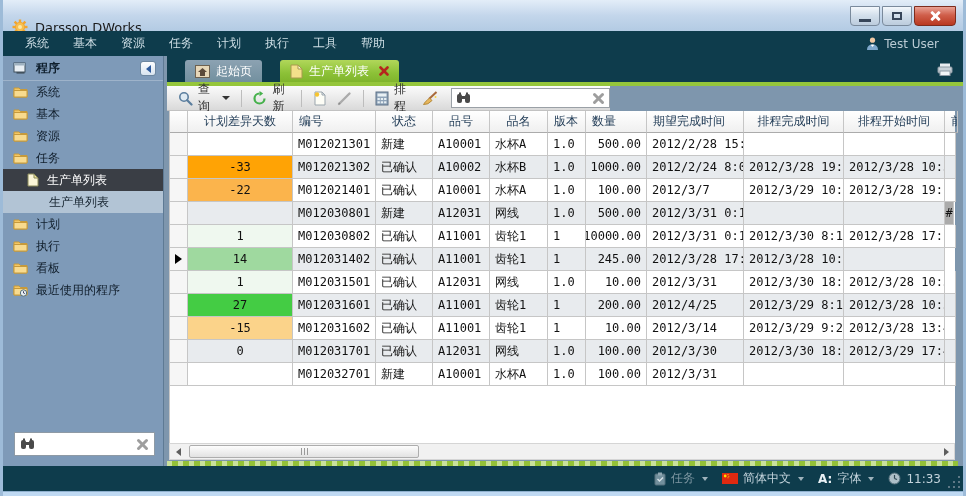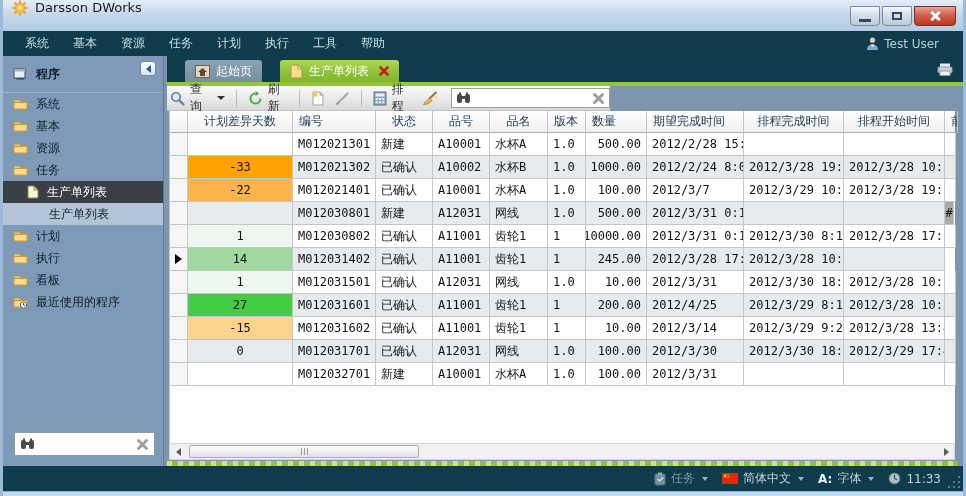--- a/index.html
+++ b/index.html
@@ -3,61 +3,61 @@
 <meta charset="utf-8">
 <style>
   html,body{margin:0;padding:0;background:#555;}
   *{box-sizing:border-box;}
   .window{position:relative;width:966px;height:496px;overflow:hidden;
     font-family:"DejaVu Sans","Liberation Sans",sans-serif;font-size:12px;
     background:#7E96AD;border-left:3px solid #9DBBD8;border-right:3px solid #9DBBD8;}
   
   .titlebar{position:absolute;left:0;top:0;right:0;height:36px;
     background:linear-gradient(#E3EDF8,#C3D6EB 45%,#AFC8E1);border-bottom:1px solid #8FA8C2;
-    display:flex;align-items:flex-start;padding-left:9px;color:#1B1B1B;}
+    display:flex;align-items:flex-end;padding-left:9px;color:#1B1B1B;}
   .titlebar .t-label{margin-left:7px;font-size:13px;}
   .winbtns{position:absolute;right:7px;top:6px;display:flex;gap:2px;}
   .winbtn{width:30px;height:20px;border:1px solid #7A8A9C;border-radius:0 0 4px 4px;
     background:linear-gradient(#F4F8FC,#D4E0EC 45%,#BCCCDD);display:flex;align-items:center;justify-content:center;}
   .winbtn.close{width:42px;background:linear-gradient(#E9A295,#D05F4B 45%,#B93820);border-color:#7E2C1D;}
   .glyph-min{width:12px;height:3px;background:#38465A;margin-top:8px;}
   .glyph-max{width:10px;height:8px;border:2px solid #38465A;}
   .glyph-x{position:relative;width:12px;height:12px;}
   .glyph-x::before,.glyph-x::after{content:"";position:absolute;left:5px;top:0;width:3px;height:12px;background:#fff;border-radius:1px;}
   .glyph-x::before{transform:rotate(45deg);}
   .glyph-x::after{transform:rotate(-45deg);}
   
   .menubar{position:absolute;left:0;top:31px;right:0;height:25px;background:#0E3C4C;
     display:flex;align-items:center;padding:0 10px;}
   .menu-item{color:#CFDFE6;padding:4px 12px;cursor:default;}
   .menu-user{margin-left:auto;display:flex;align-items:center;gap:5px;color:#BACBD4;padding-right:14px;}
   
   .sidebar{position:absolute;left:0;top:56px;width:161px;height:410px;background:#7E9AB8;border-right:1px solid #5E7A94;}
-  .sb-header{height:37px;display:flex;align-items:center;padding-left:10px;gap:8px;color:#10202E;font-weight:bold;border-bottom:1px solid rgba(255,255,255,.25);position:relative;}
+  .sb-header{height:25px;display:flex;align-items:center;padding-left:10px;gap:8px;color:#10202E;font-weight:bold;border-bottom:1px solid rgba(255,255,255,.25);position:relative;}
   .sb-collapse{position:absolute;right:7px;top:5px;width:16px;height:15px;border:1px solid #6D87A0;border-radius:3px;
     background:linear-gradient(#FDFEFF,#D8E4EF);display:flex;align-items:center;justify-content:center;}
   .tri-left{width:0;height:0;border-top:4px solid transparent;border-bottom:4px solid transparent;border-right:5px solid #2F5C9E;}
   .sb-item{height:22px;display:flex;align-items:center;gap:8px;padding-left:10px;color:#101E2B;cursor:default;}
   .sb-item.child{padding-left:24px;}
   .sb-item.selected{background:#3A3E45;color:#FFFFFF;}
   .sb-item.sub{padding-left:46px;background:#B2C4D5;color:#14222E;}
   .sb-search{position:absolute;left:11px;top:376px;width:141px;height:24px;background:#fff;border:1px solid #8E9AA5;
     display:flex;align-items:center;padding:0 5px;gap:5px;}
   .sb-search input{flex:1;border:none;outline:none;min-width:10px;font:inherit;}
   
   .main{position:absolute;left:164px;top:56px;right:0;height:410px;background:#7E96AD;}
   .tabstrip{position:absolute;left:0;top:0;right:0;height:26px;background:#0E3C4C;display:flex;align-items:flex-end;}
   .tab{height:22px;display:flex;align-items:center;gap:6px;padding:0 10px;margin-left:18px;color:#fff;border-radius:3px 3px 0 0;}
   .tab.inactive{background:linear-gradient(#8CA2B2,#72909F);}
   .tab.active{background:linear-gradient(#B1D75A,#8CC137 60%,#7FB42C);}
   .tab .tclose{margin-left:4px;}
   .limeline{position:absolute;left:0;top:26px;right:0;height:4px;background:#95C63B;}
   .toolbar{position:absolute;left:0;top:30px;width:443px;height:25px;
     background:linear-gradient(#FBFBFB,#E9E9E9 55%,#D9D9D9);border-bottom:1px solid #C2C2C2;
-    display:flex;align-items:center;gap:4px;}
+    display:flex;align-items:center;padding-left:8px;gap:4px;}
   .tbtn{display:flex;align-items:center;gap:5px;color:#2E2E2E;padding:2px 3px;border-radius:2px;}
   .tsep{width:1px;height:17px;background:#BDBDBD;margin:0 4px;}
   .tb-caret{width:0;height:0;border-left:4px solid transparent;border-right:4px solid transparent;border-top:4px solid #333;margin-left:3px;}
   .tb-search{margin-left:6px;width:159px;height:20px;background:#fff;border:1px solid #9AA0A6;display:flex;align-items:center;padding:0 4px;gap:4px;}
   .tb-search input{flex:1;border:none;outline:none;min-width:10px;font:inherit;}
   
   .grid{position:absolute;left:2px;top:55px;width:786px;height:332px;background:#fff;border-left:1px solid #C6C6C6;
     font-family:"DejaVu Sans Mono","Liberation Mono",monospace;}
   .grid-header,.grid-row{display:grid;grid-template-columns:18px 105px 83px 57px 57px 58px 38px 61px 97px 100px 101px 9px;}
   .grid-header{height:22px;background:linear-gradient(#FFFFFF,#EFEFEF);font-family:"DejaVu Sans","Liberation Sans",sans-serif;color:#1F3A55;}

